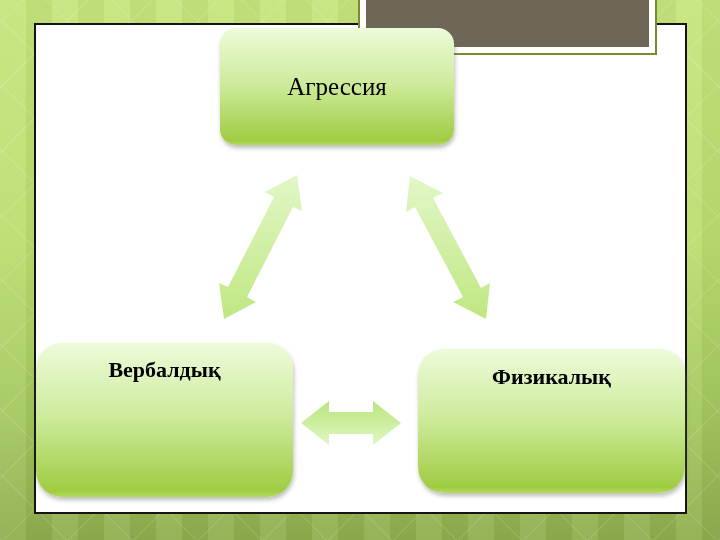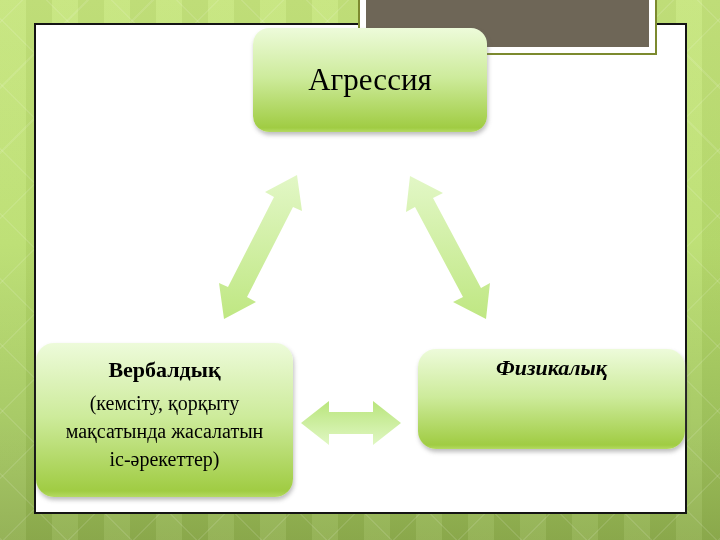--- a/index.html
+++ b/index.html
@@ -52,39 +52,39 @@
     left: 0; top: 0;
     width: 720px; height: 540px;
     z-index: 3;
     pointer-events: none;
   }
 
   .node {
     position: absolute;
     z-index: 4;
     box-sizing: border-box;
-    border-radius: 18px;
+    border-radius: 26px;
     background: linear-gradient(#edfbda 0%, #cdeb9b 48%, #a0cc43 96%, #b4da62 100%);
     box-shadow: 1px 3px 4px rgba(110,110,110,0.45);
     text-align: center;
     color: #000000;
   }
 
   .node-title {
-    left: 253px; top: 28px;
-    width: 234px; height: 104px;
+    left: 220px; top: 28px;
+    width: 234px; height: 117px;
     border-radius: 16px;
     display: flex;
     align-items: center;
     justify-content: center;
-    font-size: 31px;
+    font-size: 25px;
   }
 
   .node-verbal   { left: 36px;  top: 343px; width: 257px; height: 154px; padding-top: 14px; }
-  .node-physical { left: 418px; top: 349px; width: 267px; height: 100px; padding-top: 6px; font-style: italic; }
+  .node-physical { left: 418px; top: 349px; width: 267px; height: 144px; padding-top: 15px; }
 
   .node-heading {
     font-weight: bold;
     font-size: 22px;
     line-height: 26px;
     margin-bottom: 6px;
   }
   .node-body {
     font-size: 20px;
     line-height: 28px;
@@ -119,22 +119,19 @@
     <polygon fill="url(#arrowGradDiag)" points="410,176 443,193 433,198 481,288 490,283 486,319 453,302 463,297 415,207 406,212"></polygon>
     <polygon fill="url(#arrowGradMid)" points="301,423 329,401 329,412 373,412 373,401 401,423 373,445 373,434 329,434 329,445"></polygon>
   </svg>
 
   <div class="node node-title">
     <span>Агрессия</span>
   </div>
 
   <div class="node node-verbal">
     <div class="node-heading">Вербалдық</div>
-    <div class="node-body">(кемсіту, қорқыту
-мақсатында жасалатын
-іс-әрекеттер)</div>
   </div>
 
   <div class="node node-physical">
     <div class="node-heading">Физикалық</div>
   </div>
 
 </div>
 
 </body></html>

